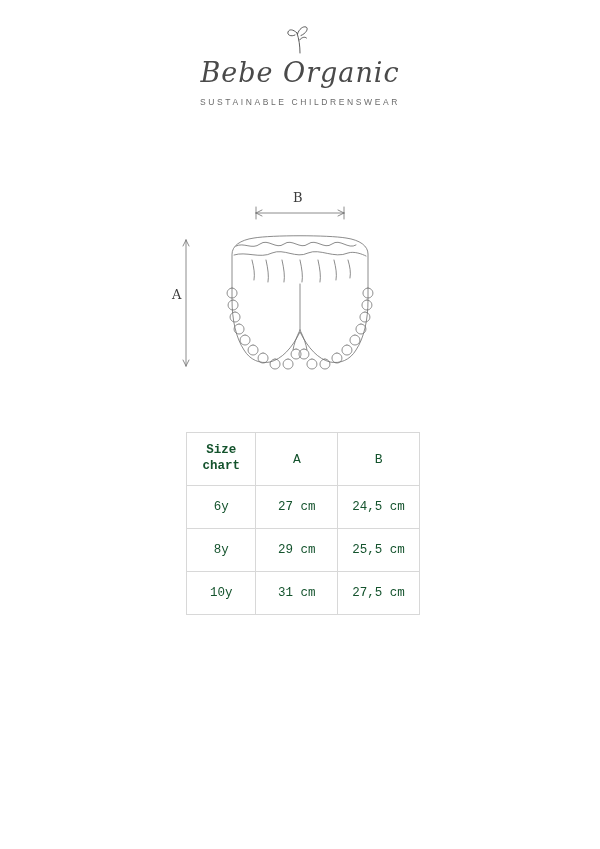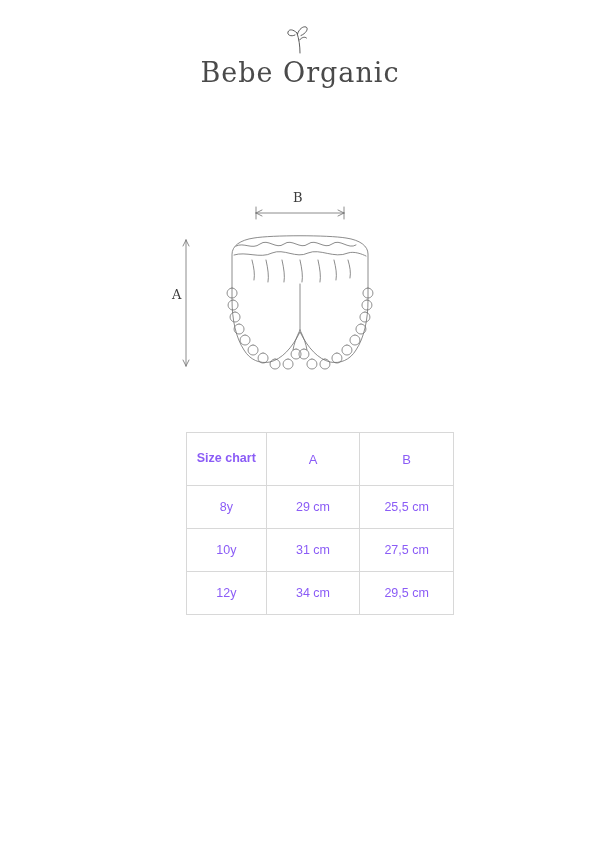--- a/index.html
+++ b/index.html
@@ -23,20 +23,21 @@
     left: 0;
     width: 600px;
     text-align: center;
   }
   .brand-mark {
     height: 34px;
     margin-bottom: 2px;
   }
   .brand-name {
     font-family: "DejaVu Serif", serif;
+    font-style: italic;
     font-size: 27px;
     letter-spacing: 1px;
     color: #4a4a4a;
     line-height: 1.1;
   }
   .brand-tagline {
     font-family: "Liberation Sans", sans-serif;
     font-size: 8.5px;
     letter-spacing: 2.6px;
     color: #6b6b6b;
@@ -62,24 +63,24 @@
 
   
   .table-wrap {
     position: absolute;
     top: 432px;
     left: 186px;
     width: 228px;
   }
   table.size-chart {
     border-collapse: collapse;
-    width: 268px;
-    font-family: Liberation Sans, sans-serif;
+    width: 234px;
+    font-family: Liberation Mono, monospace;
     font-size: 12.5px;
-    color: #8b5cf6;
+    color: #14532d;
   }
   table.size-chart th,
   table.size-chart td {
     border: 1px solid #d8d8d8;
     text-align: center;
     font-weight: normal;
     padding: 0;
     height: 42px;
     vertical-align: middle;
   }
@@ -107,20 +108,21 @@
     <svg width="40" height="34" viewBox="0 0 40 34" xmlns="http://www.w3.org/2000/svg">
       <g fill="none" stroke="#4a4a4a" stroke-width="0.9" stroke-linecap="round">
         <path d="M20 31 C20 24, 19 17, 17 11"></path>
         <path d="M17 11 C13 7, 9 7, 8 10 C7 13, 11 15, 15 13"></path>
         <path d="M17.5 12 C19 7, 23 4, 26 5 C28.5 6, 27 11, 21 13.5"></path>
         <path d="M19.5 18 C22 15, 25 14.5, 26.5 16"></path>
       </g>
     </svg>
   </div>
   <div class="brand-name">Bebe Organic</div>
+  <div class="brand-tagline">SUSTAINABLE CHILDRENSWEAR</div>
 </div>
 
 <div class="diagram">
 
   <span class="dim-label label-b">B</span>
   <span class="dim-label label-a">A</span>
 
   <svg width="600" height="220" viewBox="0 0 600 220" xmlns="http://www.w3.org/2000/svg">
     <g stroke="#6f6f6f" stroke-width="0.8" fill="none" stroke-linecap="round" stroke-linejoin="round">
 
@@ -198,29 +200,29 @@
     </colgroup>
     <thead>
       <tr>
         <th class="hdr-sizechart">Size chart</th>
         <th class="hdr-measure">A</th>
         <th class="hdr-measure">B</th>
       </tr>
     </thead>
     <tbody>
       <tr>
+        <td>6y</td>
+        <td>27 cm</td>
+        <td>24,5 cm</td>
+      </tr>
+      <tr>
         <td>8y</td>
         <td>29 cm</td>
         <td>25,5 cm</td>
       </tr>
       <tr>
         <td>10y</td>
         <td>31 cm</td>
         <td>27,5 cm</td>
       </tr>
-      <tr>
-        <td>12y</td>
-        <td>34 cm</td>
-        <td>29,5 cm</td>
-      </tr>
     </tbody>
   </table>
 </div>
 
 </body></html>

